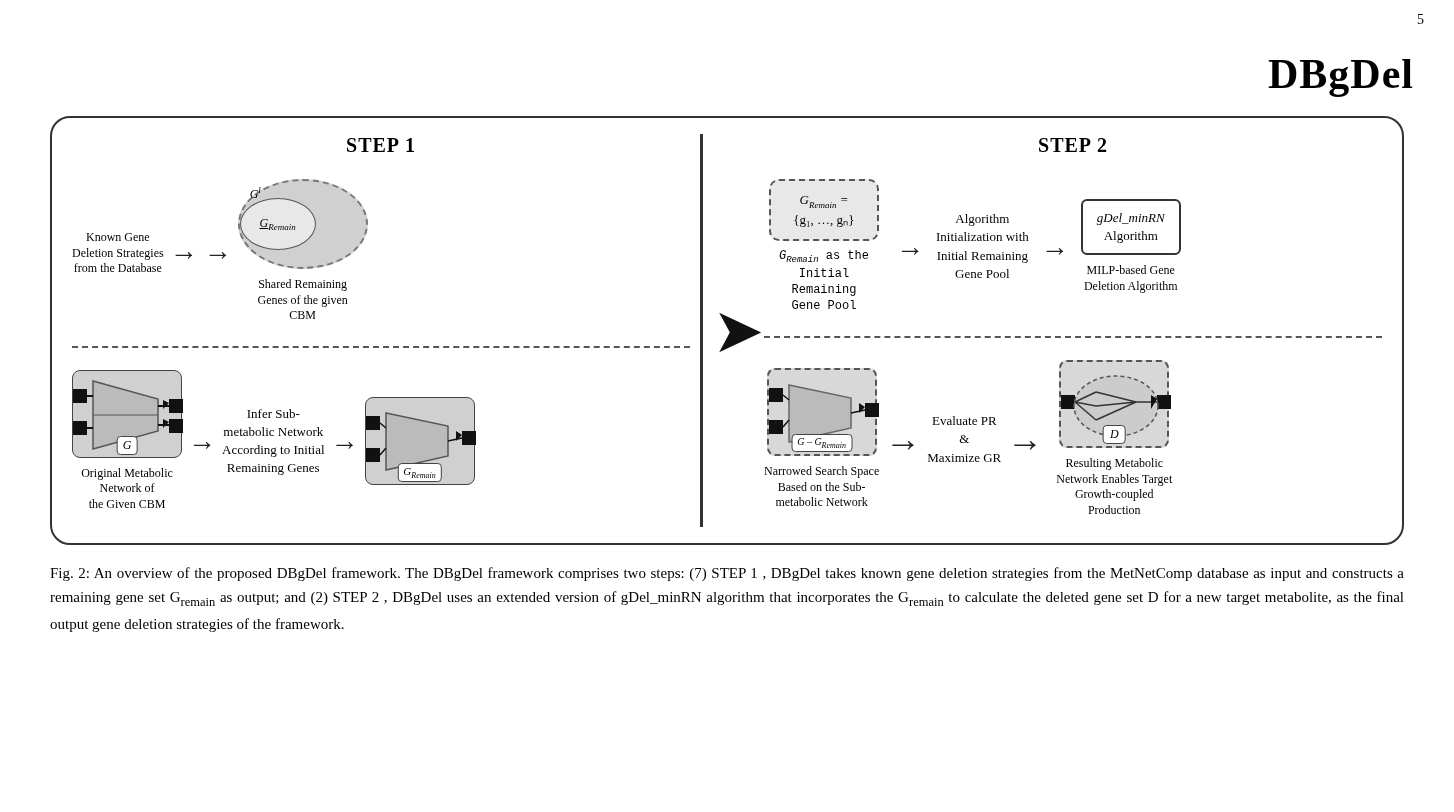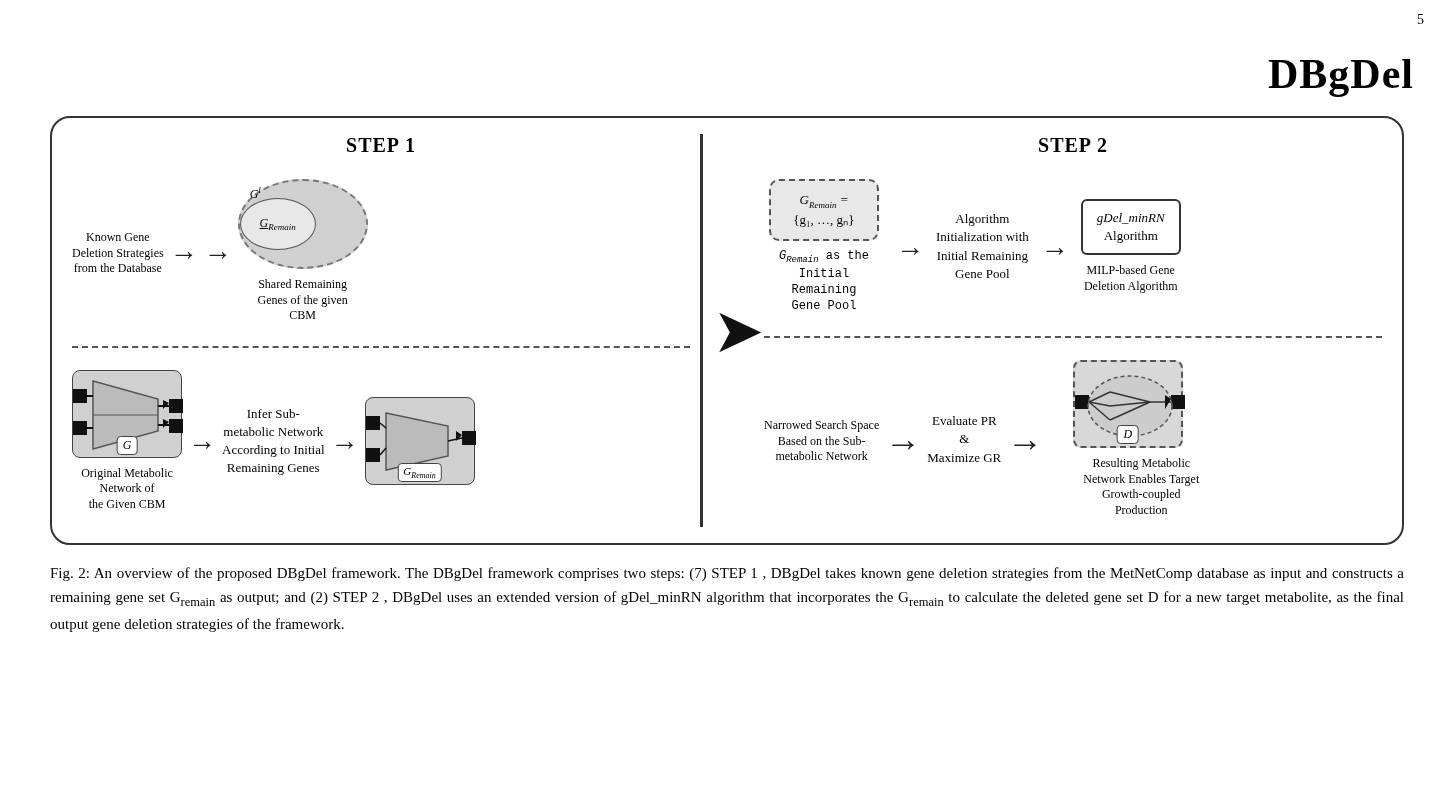--- a/index.html
+++ b/index.html
@@ -371,20 +371,36 @@
         </div>
         <div class="shape-label" style="max-width:120px;">MILP-based Gene<br>Deletion Algorithm</div>
       </div>
     </div>
 
     <div class="h-divider"></div>
 
     <div class="s2-bottom">
 
       <div class="flex-col">
+        <div style="position:relative;width:110px;height:88px;background:#d8d8d8;border:2px dashed #555;border-radius:8px;">
+          <svg viewBox="0 0 110 88" style="width:110px;height:88px;">
+
+            <rect x="0" y="18" width="14" height="14" fill="#111"></rect>
+            <rect x="0" y="50" width="14" height="14" fill="#111"></rect>
+
+            <rect x="96" y="33" width="14" height="14" fill="#111"></rect>
+
+            <polygon points="20,15 82,28 82,58 20,72" fill="#bbb" stroke="#666" stroke-width="1.5"></polygon>
+            <line x1="14" y1="25" x2="20" y2="30" stroke="#111" stroke-width="1.5"></line>
+            <line x1="14" y1="57" x2="20" y2="50" stroke="#111" stroke-width="1.5"></line>
+            <line x1="82" y1="43" x2="96" y2="40" stroke="#111" stroke-width="1.5"></line>
+            <polygon points="96,37 90,33 90,43" fill="#111"></polygon>
+          </svg>
+          <div style="position:absolute;bottom:2px;left:50%;transform:translateX(-50%);border:1px solid #444;background:#fff;border-radius:4px;padding:1px 5px;font-style:italic;font-size:10px;white-space:nowrap;">G – G<sub style="font-size:8px;">Remain</sub></div>
+        </div>
         <div class="shape-label" style="max-width:120px;">Narrowed Search Space<br>Based on the Sub-<br>metabolic Network</div>
       </div>
 
       <div class="arrow" style="font-size:36px;font-weight:900;">→</div>
 
       <div class="step-text">
         Evaluate PR<br>&amp;<br>Maximize GR
       </div>
 
       <div class="arrow" style="font-size:36px;font-weight:900;">→</div>
@@ -403,21 +419,21 @@
             <line x1="14" y1="40" x2="35" y2="44" stroke="#333" stroke-width="1.5"></line>
             <line x1="14" y1="40" x2="35" y2="58" stroke="#333" stroke-width="1.5"></line>
             <line x1="35" y1="30" x2="75" y2="40" stroke="#333" stroke-width="1.5"></line>
             <line x1="35" y1="44" x2="75" y2="40" stroke="#333" stroke-width="1.5"></line>
             <line x1="35" y1="58" x2="75" y2="40" stroke="#333" stroke-width="1.5"></line>
             <line x1="75" y1="40" x2="96" y2="40" stroke="#333" stroke-width="1.5"></line>
             <polygon points="96,37 90,33 90,47" fill="#111"></polygon>
           </svg>
           <div style="position:absolute;bottom:2px;left:50%;transform:translateX(-50%);border:1px solid #444;background:#fff;border-radius:4px;padding:1px 6px;font-style:italic;font-size:12px;">D</div>
         </div>
-        <div class="shape-label" style="max-width:130px;margin-left:27px;">Resulting Metabolic<br>Network Enables Target<br>Growth-coupled Production</div>
+        <div class="shape-label" style="max-width:130px;">Resulting Metabolic<br>Network Enables Target<br>Growth-coupled Production</div>
       </div>
     </div>
   </div>
 
 </div>
 
 <div class="caption">
   <strong>Fig. 2:</strong>
   <span> An overview of the proposed DBgDel framework. The DBgDel framework comprises two steps: (7) </span>
   <strong>STEP 1</strong>

